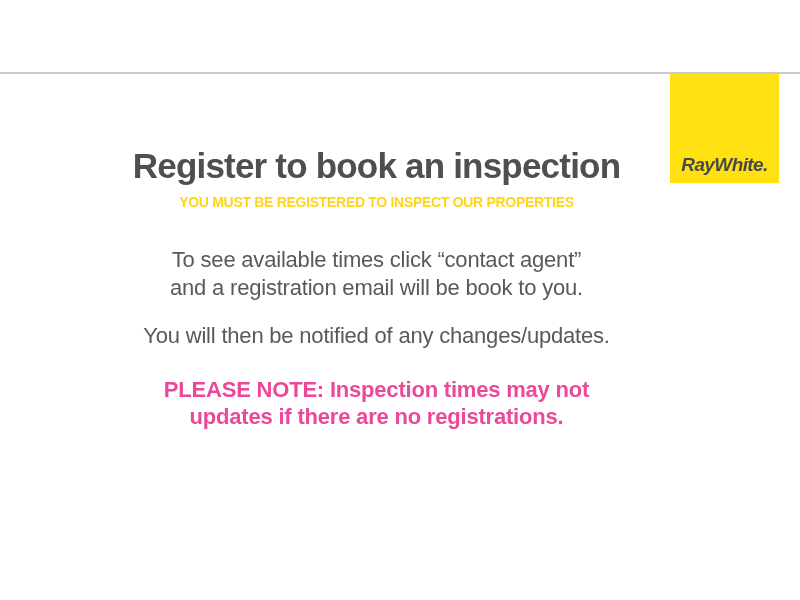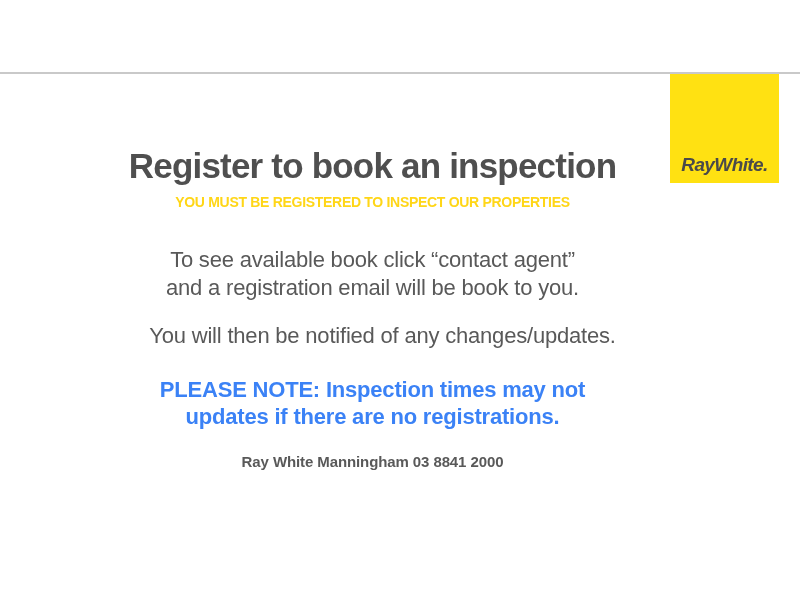--- a/index.html
+++ b/index.html
@@ -43,20 +43,21 @@
     letter-spacing: -0.6px;
     color: #4a4a4a;
   }
   .content {
     position: absolute;
     left: 0;
     top: 0;
     width: 745px;
     height: 600px;
     text-align: center;
+    padding-left: 8px;
   }
   .title {
     position: absolute;
     left: 0;
     width: 100%;
     top: 146px;
     margin: 0;
     font-size: 35px;
     font-weight: 700;
     letter-spacing: -0.8px;
@@ -78,30 +79,30 @@
     position: absolute;
     left: 0;
     width: 100%;
     margin: 0;
     font-size: 22px;
     color: #595959;
     line-height: 28px;
     letter-spacing: -0.2px;
   }
   .para1 { top: 246px; }
-  .para2 { top: 322px; margin-left: 10px; }
+  .para2 { top: 322px; }
   .note {
     position: absolute;
     left: 0;
     width: 100%;
     margin: 0;
     top: 376px;
     font-size: 22px;
     font-weight: 700;
-    color: #3b82f6;
+    color: #ec4899;
     line-height: 27px;
     letter-spacing: -0.2px;
   }
   .footer-line {
     position: absolute;
     left: 0;
     width: 100%;
     top: 453px;
     font-size: 15px;
     font-weight: 700;
@@ -120,27 +121,26 @@
     <span class="logo-text">RayWhite.</span>
   </div>
 
   <div class="content">
 
     <h1 class="title">Register to book an inspection</h1>
 
     <div class="subtitle">YOU MUST BE REGISTERED TO INSPECT OUR PROPERTIES</div>
 
     <p class="body-para para1">
-      <span>To see available book click “contact agent”</span><br>
+      <span>To see available times click “contact agent”</span><br>
       <span>and a registration email will be book to you.</span>
     </p>
 
     <p class="body-para para2">You will then be notified of any changes/updates.</p>
 
     <p class="note">
       <span>PLEASE NOTE: Inspection times may not</span><br>
       <span>updates if there are no registrations.</span>
     </p>
 
-    <div class="footer-line">Ray White Manningham 03 8841 2000</div>
 
   </div>
 </div>
 
 </body></html>

